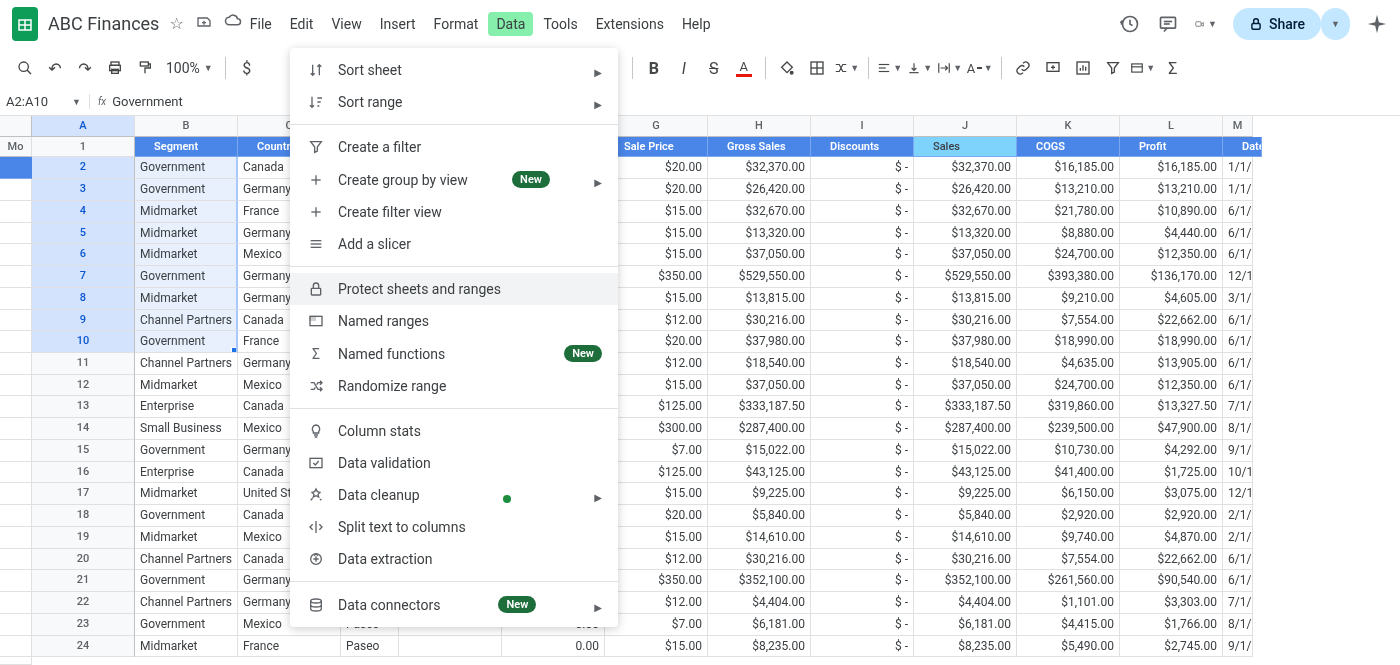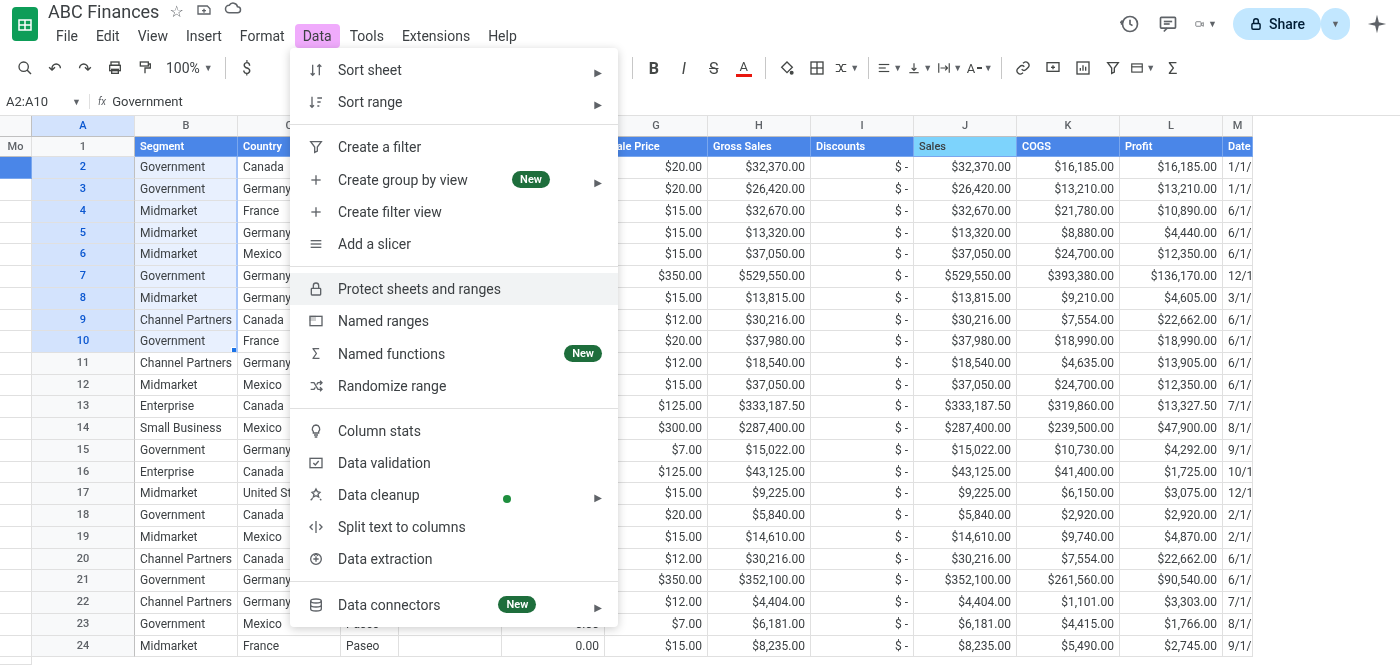--- a/index.html
+++ b/index.html
@@ -2,27 +2,27 @@
 <html><head>
 <meta charset="utf-8">
 <style>
 * { margin: 0; padding: 0; box-sizing: border-box; font-family: "Google Sans", Roboto, Arial, sans-serif; }
 body { background: #fff; overflow: hidden; width: 1400px; height: 665px; position: relative; }
 
 
 .header { display: flex; align-items: center; padding: 6px 12px; height: 48px; }
 .logo { width: 26px; height: 34px; background: #0d9d58; border-radius: 4px; display: flex; align-items: center; justify-content: center; margin-right: 10px; }
 .logo svg { fill: #fff; }
-.title-area { display: flex; flex-direction: column; flex: 1; }
+.title-area { display: flex; flex-direction: row; flex: 1; }
 .title-row { display: flex; align-items: center; gap: 10px; margin-bottom: 2px; }
 .doc-title { font-size: 18px; color: #3c4043; }
 .title-icons { display: flex; gap: 12px; color: #5f6368; }
 .menus { display: flex; gap: 2px; }
 .menu-item { padding: 4px 8px; font-size: 14px; color: #3c4043; border-radius: 4px; cursor: pointer; }
-.menu-item.active { background: #f0abfc; }
+.menu-item.active { background: #86efac; }
 .header-right { display: flex; align-items: center; gap: 16px; color: #5f6368; margin-left: auto; }
 .header-right .ic { width: 22px; height: 22px; display: flex; align-items: center; justify-content: center; }
 .share-btn { display: flex; align-items: center; gap: 6px; background: #c2e7ff; padding: 8px 16px; border-radius: 20px; font-size: 14px; color: #001d35; font-weight: 500; }
 
 
 .toolbar { display: flex; align-items: center; padding: 4px 12px; height: 40px; gap: 4px; border-bottom: none; }
 .tb-ic { width: 26px; height: 26px; display: flex; align-items: center; justify-content: center; color: #444746; border-radius: 4px; font-size: 16px; }
 .tb-sep { width: 1px; height: 22px; background: #c7c7c7; margin: 0 4px; }
 .zoom { font-size: 14px; color: #3c4043; padding: 0 4px; display: flex; align-items: center; gap: 4px; }
 
@@ -33,21 +33,21 @@
 .fx-val { font-size: 13px; color: #3c4043; }
 
 
 .grid { display: flex; height: calc(665px - 48px - 40px - 28px); overflow: hidden; }
 .grid-inner { display: grid; grid-template-columns: 32px 103px 103px 103px 58px 103px 103px 103px 103px 103px 103px 103px 103px 30px; font-size: 12px; }
 .corner { background: #f8f9fa; border-right: 1px solid #c0c0c0; border-bottom: 1px solid #c0c0c0; }
 .col-hdr { background: #f8f9fa; border-right: 1px solid #e0e0e0; border-bottom: 1px solid #c0c0c0; text-align: center; padding: 3px 0; color: #5f6368; font-size: 11px; font-weight: 500; }
 .col-hdr.sel { background: #d3e3fd; color: #0b57d0; }
 .row-hdr { background: #f8f9fa; border-right: 1px solid #c0c0c0; border-bottom: 1px solid #e0e0e0; text-align: center; padding: 3px 0; color: #5f6368; font-size: 11px; font-weight: 500; }
 .row-hdr.sel { background: #d3e3fd; color: #0b57d0; }
-.th { background: #4a86e8; color: #fff; border-right: 1px solid #7aa7ee; border-bottom: 1px solid #7aa7ee; padding: 3px 5px; font-weight: 600; font-size: 11px; white-space: nowrap; overflow: hidden; }
+.th { background: #4a86e8; color: #fff; border-right: 1px solid #7aa7ee; border-bottom: 1px solid #7aa7ee; padding: 3px 19px; font-weight: 600; font-size: 11px; white-space: nowrap; overflow: hidden; }
 .th.filter { background: #7dd3fc; color: #3c4043; font-weight: 500; }
 .cell { border-right: 1px solid #e0e0e0; border-bottom: 1px solid #e0e0e0; padding: 3px 5px; white-space: nowrap; overflow: hidden; color: #3c4043; font-size: 12px; }
 .cell.r { text-align: right; }
 .cell.sel { background: #e8f0fe; border-right-color: #a8c7fa; }
 .sel-border-r { border-right: 2px solid #1a73e8; }
 .sel-cursor { position: relative; }
 .sel-cursor::after { content: ''; position: absolute; bottom: -4px; right: -4px; width: 7px; height: 7px; background: #1a73e8; border: 1px solid #fff; }
 
 
 .dropdown { position: absolute; top: 48px; left: 290px; width: 328px; background: #fff; box-shadow: 0 2px 10px rgba(0,0,0,0.2); border-radius: 4px; padding: 6px 0; z-index: 100; }

